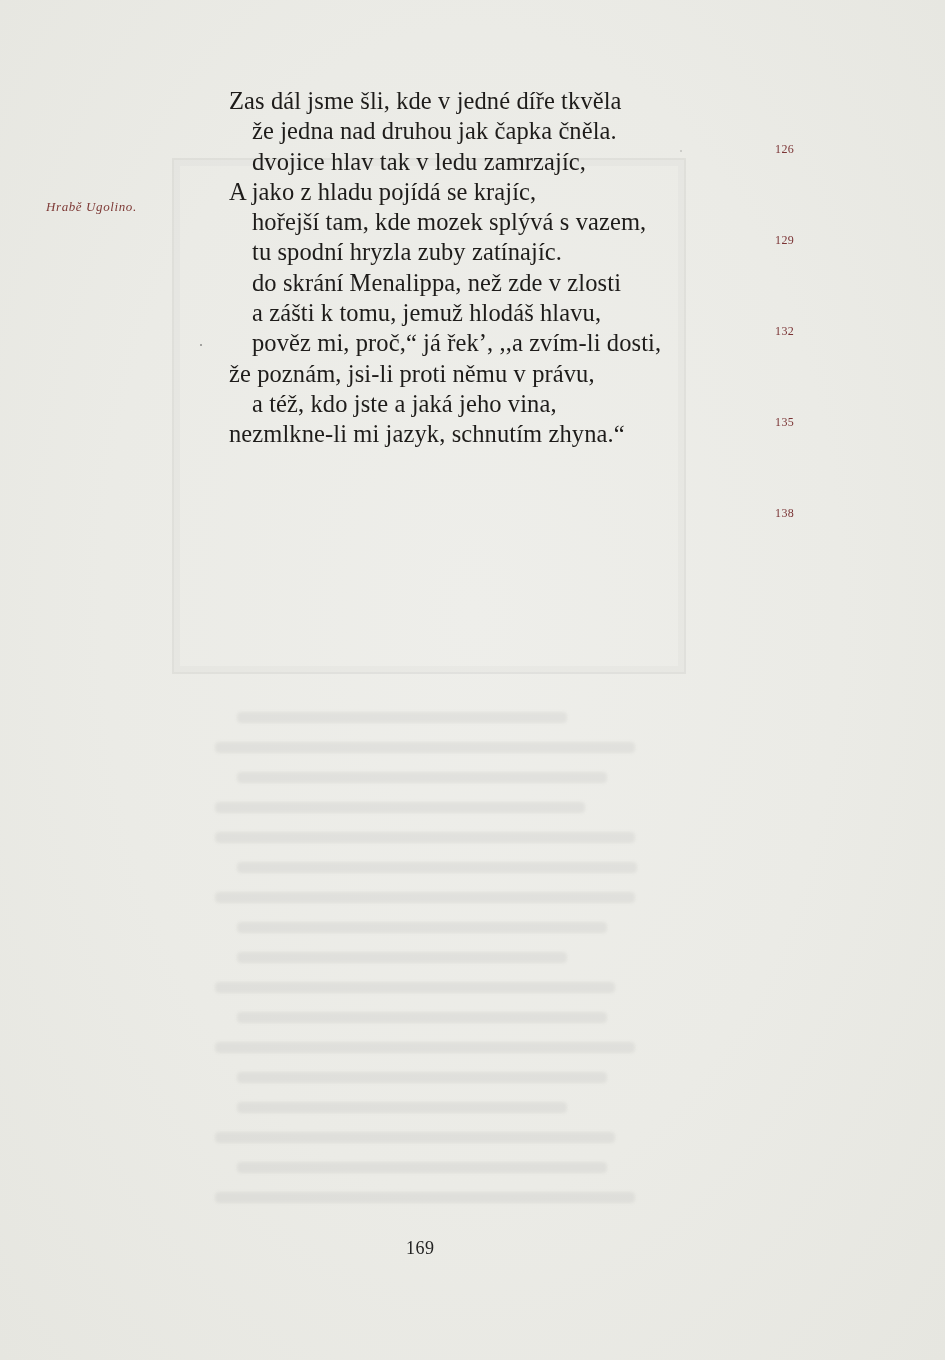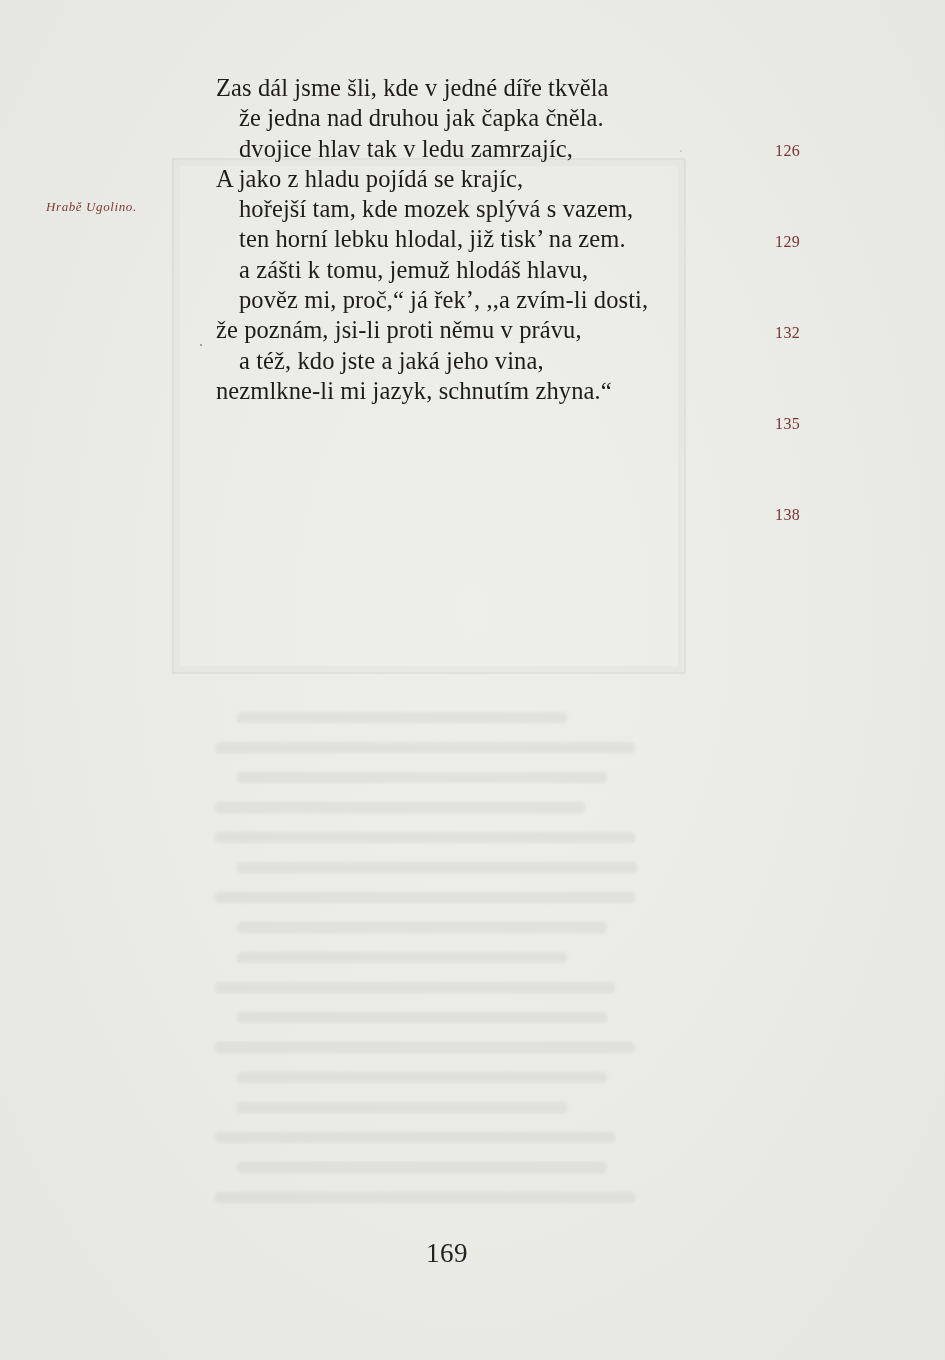--- a/index.html
+++ b/index.html
@@ -50,21 +50,21 @@
     .bleed-line.indent { margin-left: 22px; }
     .bleed-line.w1 { width: 420px; }
     .bleed-line.w2 { width: 330px; }
     .bleed-line.w3 { width: 370px; }
     .bleed-line.w4 { width: 400px; }
 
     .verse {
       position: absolute;
       left: 213px;
       top: 70px;
-      margin: 3px;
+      margin: 16px;
       padding: 0;
       list-style: none;
       color: #1e1c1a;
       font-size: 24.5px;
       line-height: 30.3px;
       letter-spacing: 0.1px;
     }
     .verse li {
       white-space: nowrap;
       height: 30.3px;
@@ -79,30 +79,30 @@
       top: 199px;
       font-style: italic;
       font-size: 13px;
       letter-spacing: 0.6px;
       color: #7e3a36;
     }
 
     .line-number {
       position: absolute;
       left: 775px;
-      font-size: 16px;
+      font-size: 12px;
       letter-spacing: 0.4px;
       color: #7a3334;
     }
 
     .folio {
       position: absolute;
-      left: 426px;
+      left: 406px;
       top: 1238px;
-      font-size: 27px;
+      font-size: 18px;
       color: #222;
       letter-spacing: 0.5px;
     }
 
     .speck {
       position: absolute;
       width: 2px; height: 2px;
       border-radius: 50%;
       background: rgba(60,60,60,0.55);
     }
@@ -135,21 +135,22 @@
   </div>
 
   <span class="side-note">Hrabě Ugolino.</span>
 
   <ol class="verse">
     <li>Zas dál jsme šli, kde v jedné díře tkvěla</li>
     <li class="indent">že jedna nad druhou jak čapka čněla.</li>
     <li class="indent">dvojice hlav tak v ledu zamrzajíc,</li>
     <li>A jako z hladu pojídá se krajíc,</li>
     <li class="indent">hořejší tam, kde mozek splývá s vazem,</li>
-    <li class="indent">ten horní lebku hlodal, již tisk’ na zem.</li>
+    <li class="indent">tu spodní hryzla zuby zatínajíc.</li>
+    <li class="indent">do skrání Menalippa, než zde v zlosti</li>
     <li class="indent">a zášti k tomu, jemuž hlodáš hlavu,</li>
     <li class="indent">pověz mi, proč,“ já řek’, ,,a zvím-li dosti,</li>
     <li>že poznám, jsi-li proti němu v právu,</li>
     <li class="indent">a též, kdo jste a jaká jeho vina,</li>
     <li>nezmlkne-li mi jazyk, schnutím zhyna.“</li>
   </ol>
 
   <span class="line-number" style="top:142px">126</span>
   <span class="line-number" style="top:233px">129</span>
   <span class="line-number" style="top:324px">132</span>

